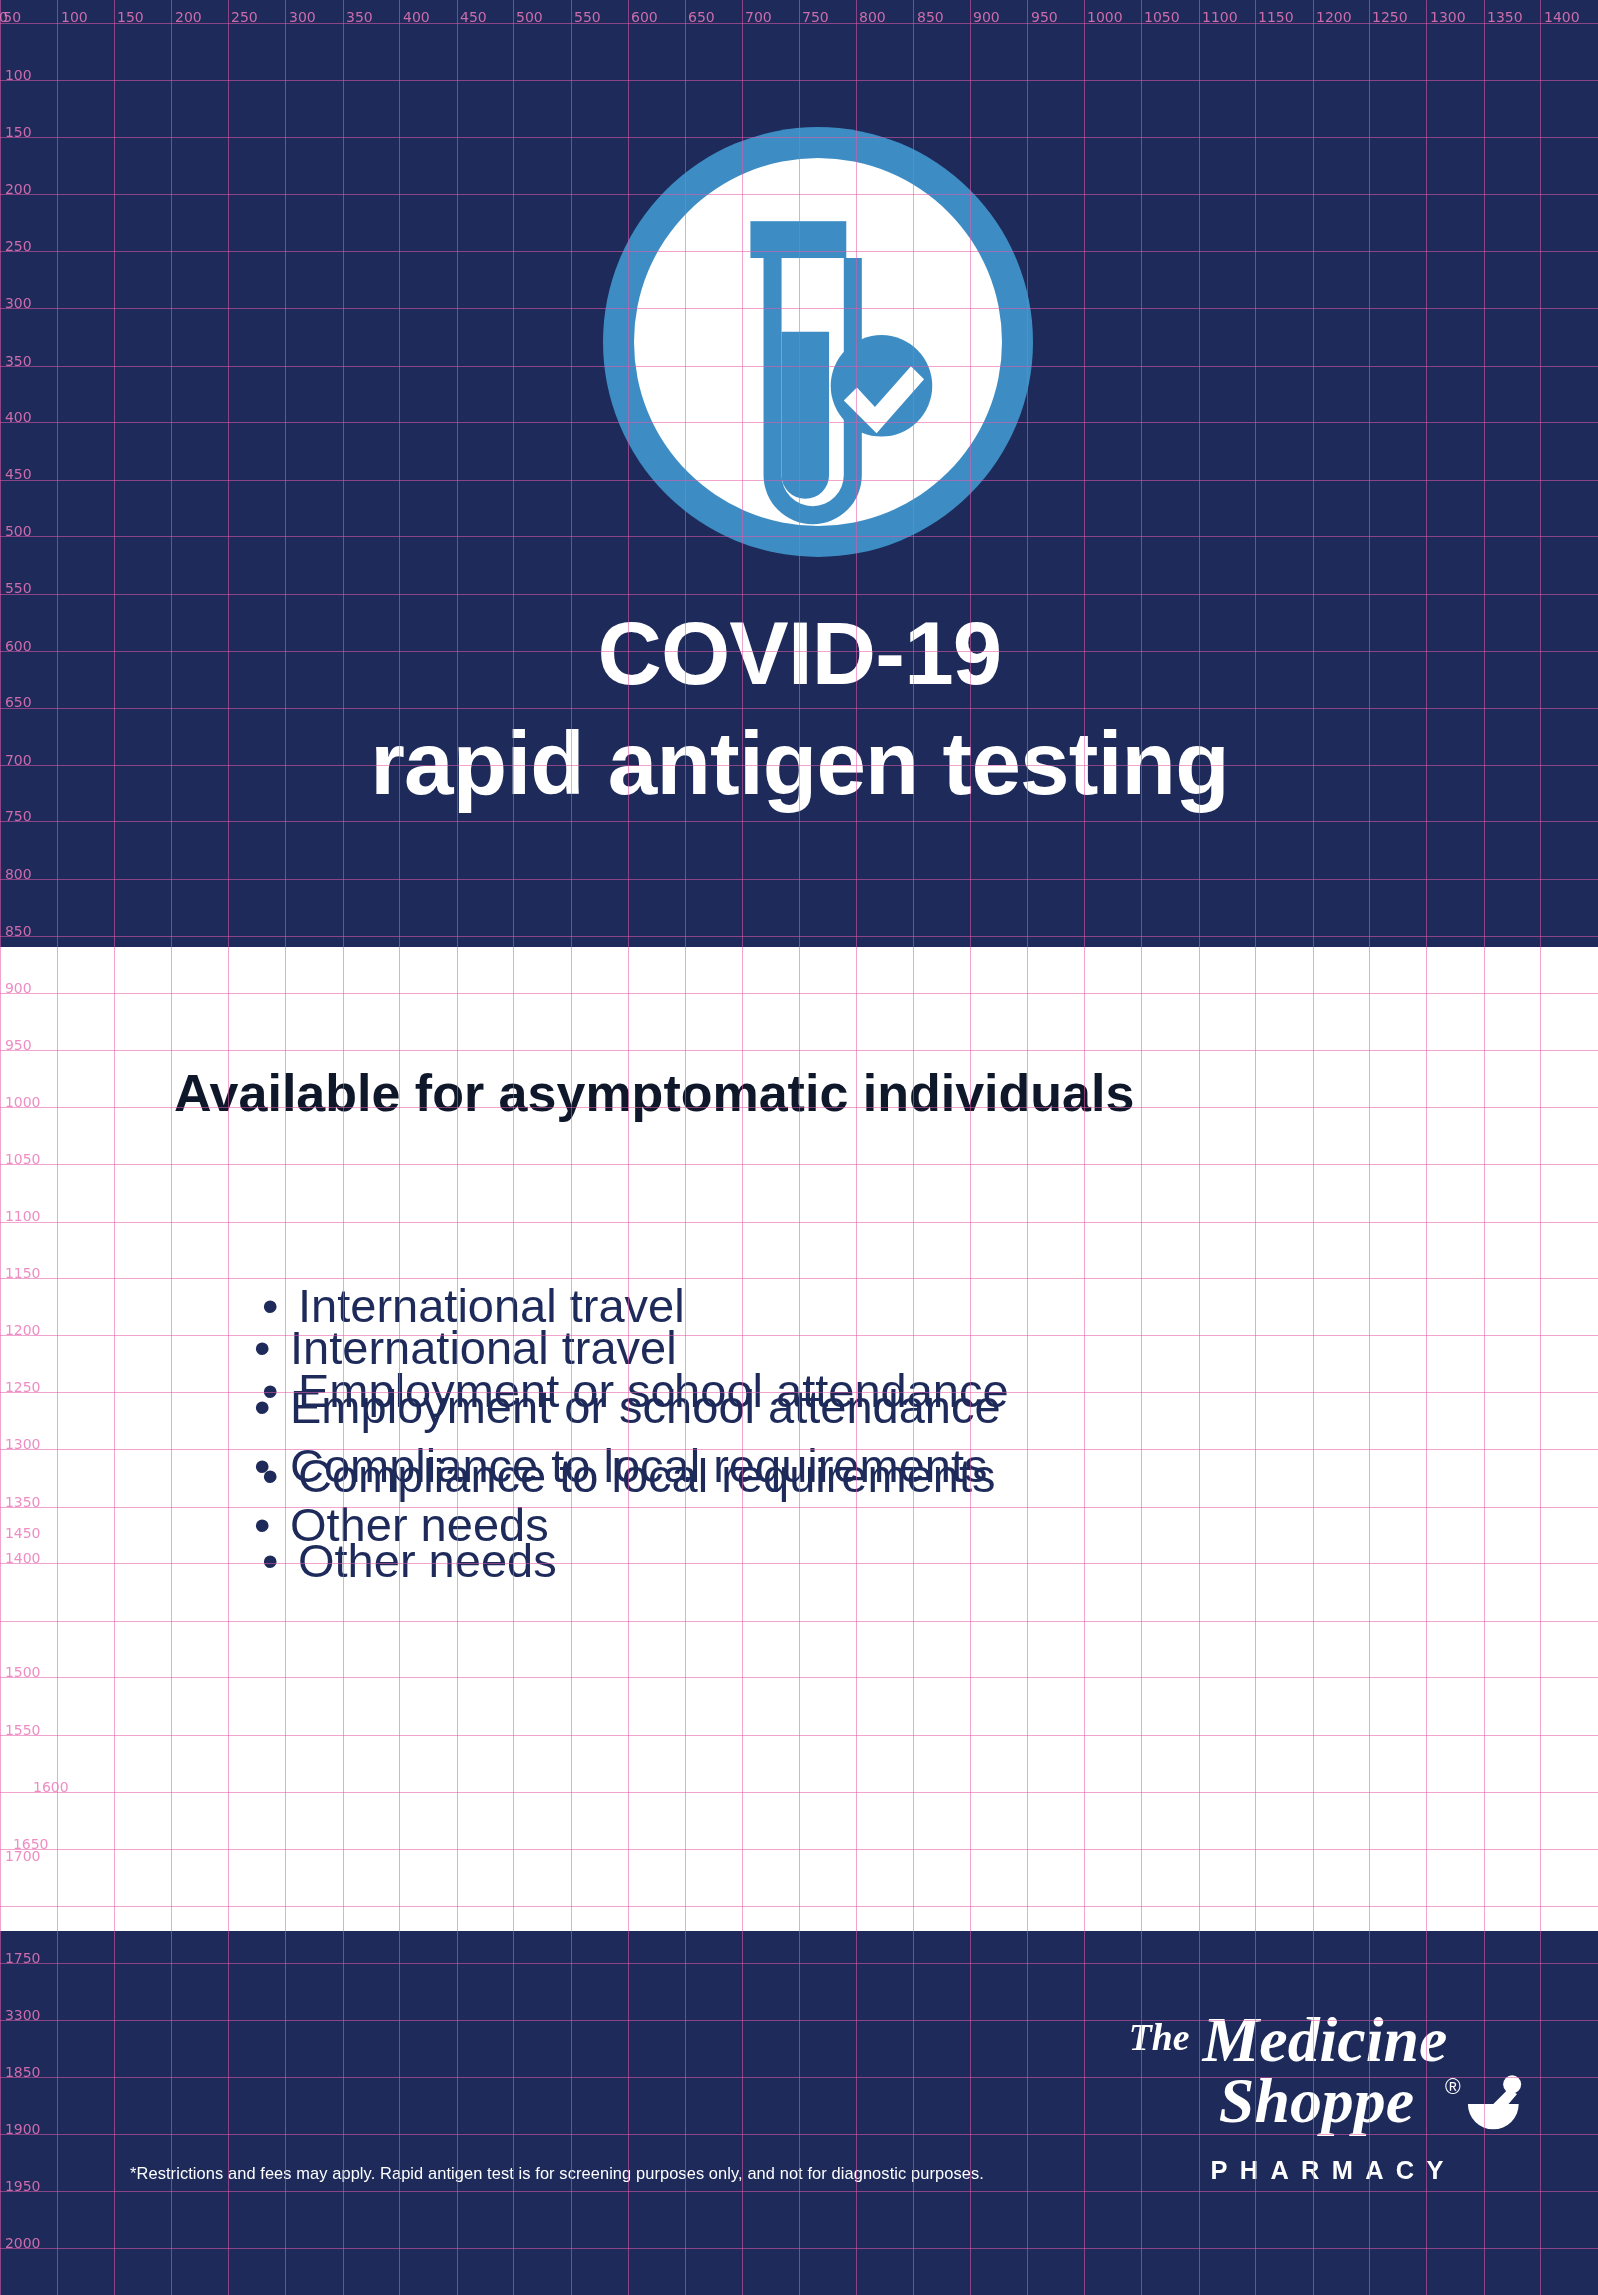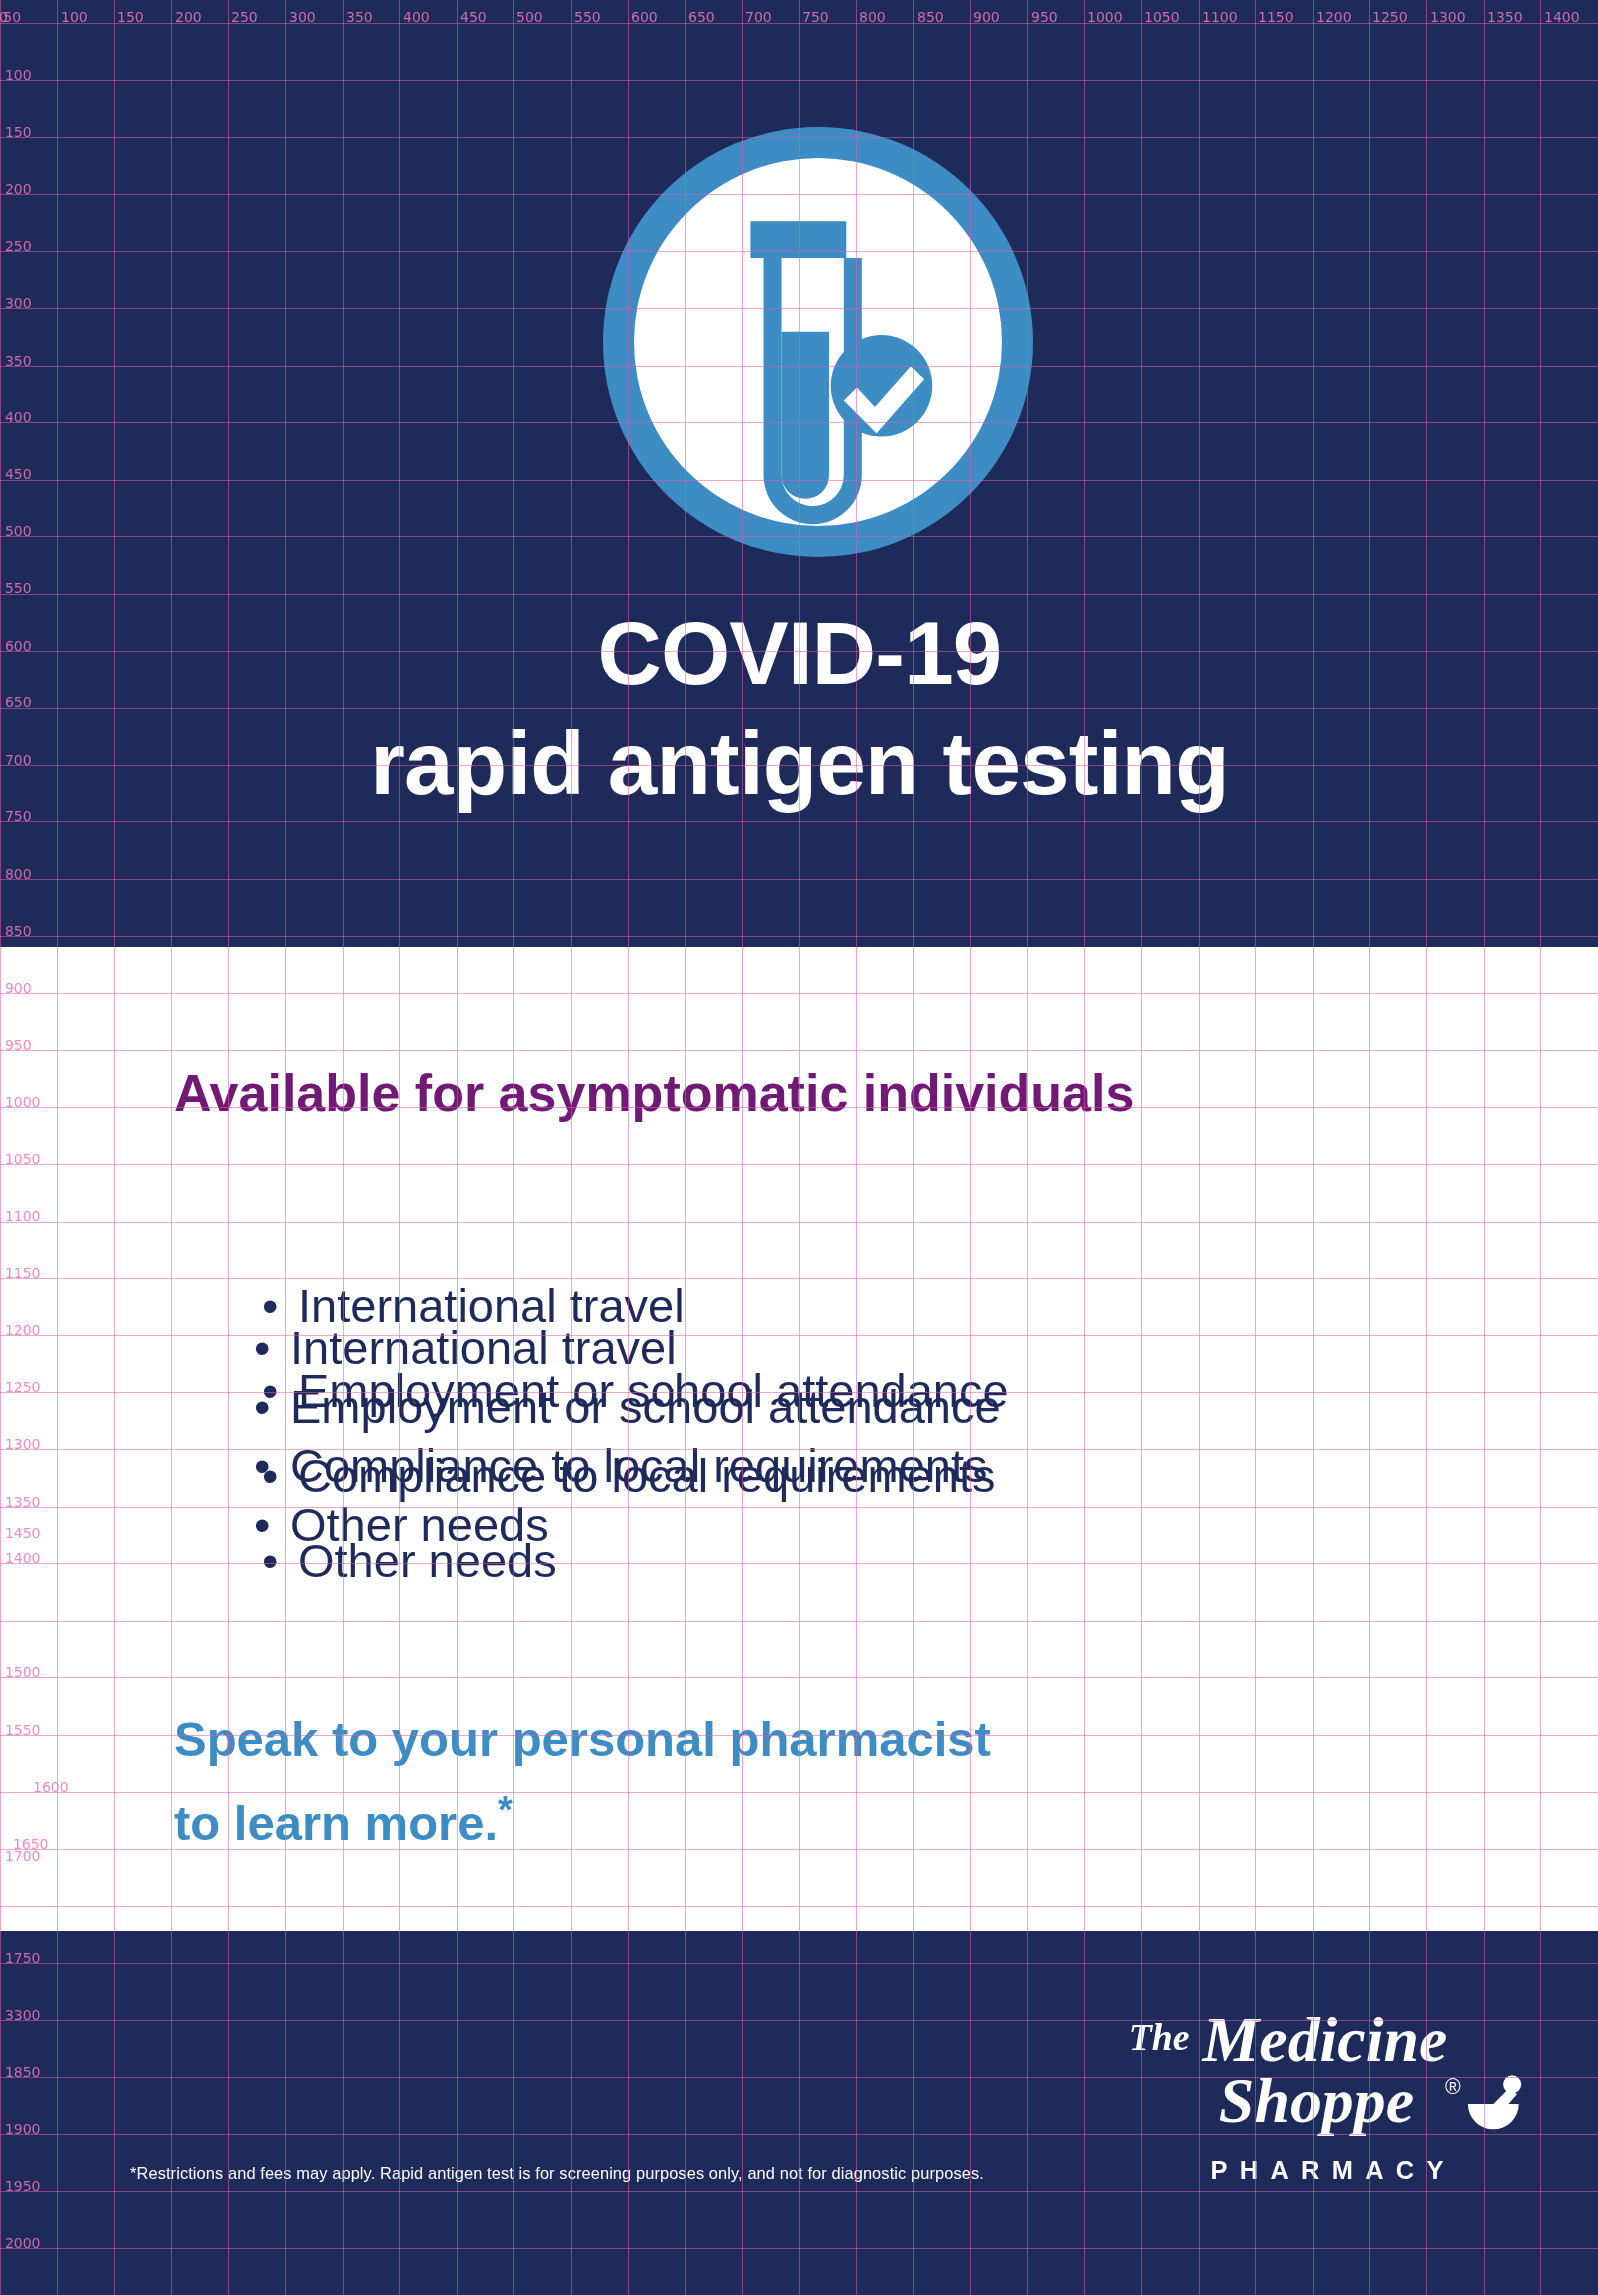--- a/index.html
+++ b/index.html
@@ -78,21 +78,21 @@
     letter-spacing: -0.8px;
   }
   .headline .l1 { display: block; font-size: 89px; }
   .headline .l2 { display: block; font-size: 89px; margin-top: 18px; }
 
   
   .body-heading {
     position: absolute;
     left: 174px; top: 1056px;
     width: 1312px;
-    color: #701a75;
+    color: #0f172a;
     font-weight: 700;
     font-size: 52px;
     line-height: 74px;
   }
 
   .bullets {
     position: absolute;
     list-style: none;
     margin: 0;
     padding: 0;
@@ -237,24 +237,20 @@
     <li>Other needs</li>
   </ul>
 
   <ul class="bullets bullets-b">
     <li>International travel</li>
     <li>Employment or school attendance</li>
     <li>Compliance to local requirements</li>
     <li>Other needs</li>
   </ul>
 
-  <div class="cta">
-    <div>Speak to your personal pharmacist</div>
-    <div><span>to learn more.</span><span class="star">*</span></div>
-  </div>
 
   <div class="band-footer"></div>
 
   <div class="disclaimer">*Restrictions and fees may apply. Rapid antigen test is for screening purposes only, and not for diagnostic purposes.</div>
 
   <div class="brand">
     <svg class="brand-svg" viewBox="0 0 520 180">
       <text x="18" y="52" font-family="'Liberation Serif', serif" font-style="italic" font-weight="700" font-size="46" fill="#ffffff">The</text>
       <text x="108" y="66" font-family="'Liberation Serif', serif" font-style="italic" font-weight="700" font-size="78" fill="#ffffff">Medicine</text>
       <text x="128" y="140" font-family="'Liberation Serif', serif" font-style="italic" font-weight="700" font-size="78" fill="#ffffff">Shoppe</text>

